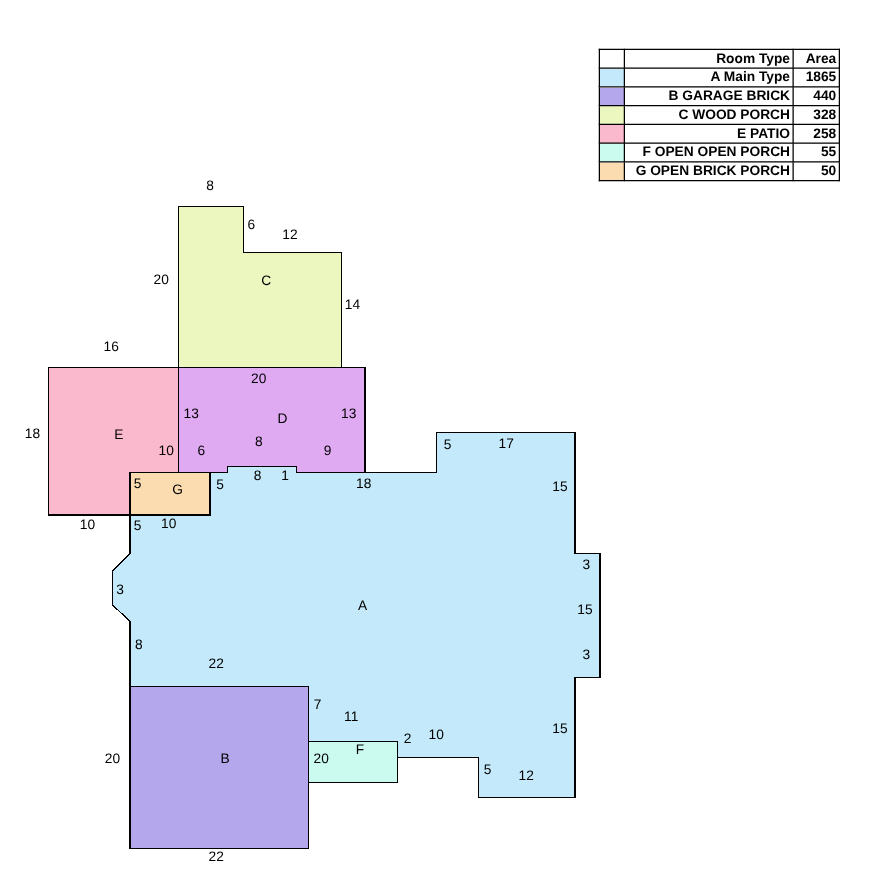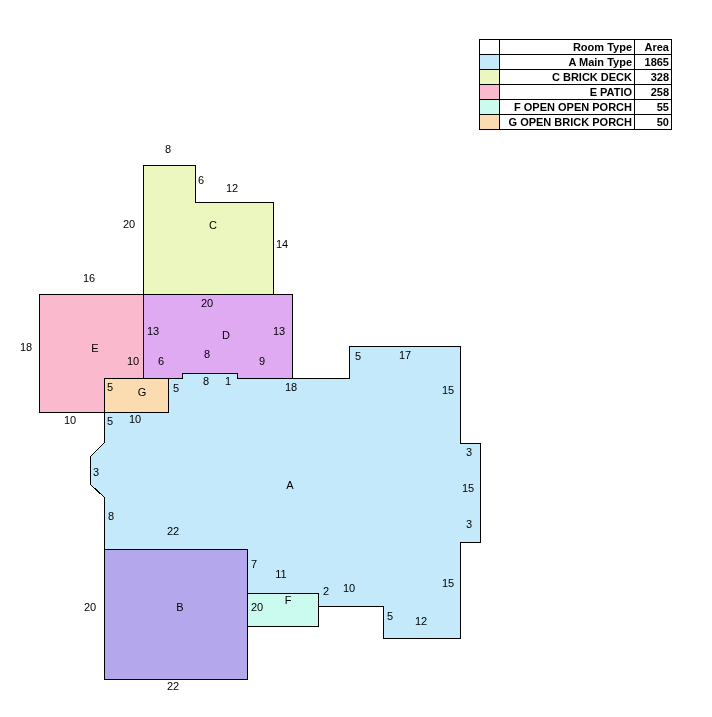--- a/index.html
+++ b/index.html
@@ -100,22 +100,27 @@
         <th class="area">Area</th>
       </tr>
     </thead>
     <tbody>
         <tr>
           <td class="sw" style="background-color: rgb(195, 233, 250);"></td>
           <td class="room">A Main Type</td>
           <td class="area">1865</td>
         </tr>
         <tr>
+          <td class="sw" style="background-color: rgb(181, 167, 236);"></td>
+          <td class="room">B GARAGE BRICK</td>
+          <td class="area">440</td>
+        </tr>
+        <tr>
           <td class="sw" style="background-color: rgb(236, 246, 191);"></td>
-          <td class="room">C BRICK DECK</td>
+          <td class="room">C WOOD PORCH</td>
           <td class="area">328</td>
         </tr>
         <tr>
           <td class="sw" style="background-color: rgb(251, 185, 206);"></td>
           <td class="room">E PATIO</td>
           <td class="area">258</td>
         </tr>
         <tr>
           <td class="sw" style="background-color: rgb(203, 250, 239);"></td>
           <td class="room">F OPEN OPEN PORCH</td>

